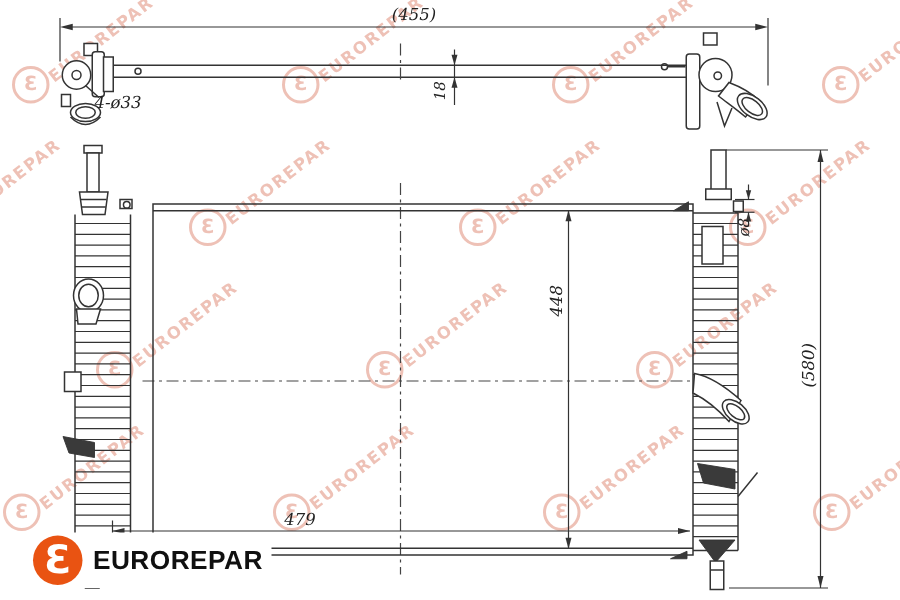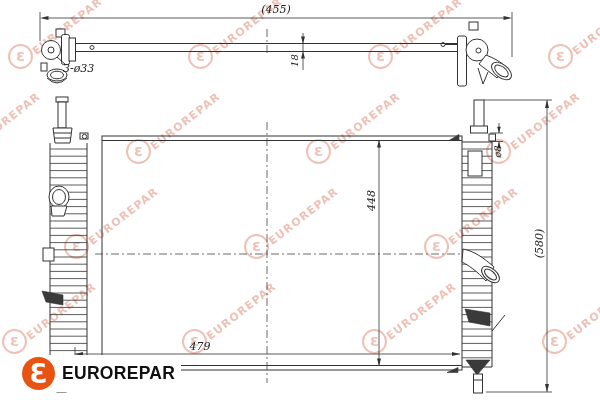--- a/index.html
+++ b/index.html
@@ -267,21 +267,21 @@
         <line x1="499" y1="123" x2="499" y2="133"></line>
         <line x1="499" y1="141.5" x2="499" y2="151"></line>
         <polygon class="arr" points="499,133 497.2,126.8 500.8,126.8"></polygon>
         <polygon class="arr" points="499,141.5 497.2,147.7 500.8,147.7"></polygon>
       </g>
     </g>
   </svg>
 
   <span class="lbl" style="left:246px;top:3px;width:60px;">(455)</span>
   <span class="lbl rot sm" style="left:284px;top:55px;width:20px;">18</span>
-  <span class="lbl" style="left:63px;top:62px;">3-ø33</span>
+  <span class="lbl" style="left:63px;top:62px;">4-ø33</span>
   <span class="lbl rot" style="left:356px;top:194px;width:30px;">448</span>
   <span class="lbl rot sm" style="left:485px;top:146px;width:24px;">ø8</span>
   <span class="lbl rot" style="left:519px;top:237px;width:40px;">(580)</span>
   <span class="lbl" style="left:180px;top:340px;width:40px;">479</span>
 
   <div class="brand">
     <div class="brand-mark">Ɛ</div>
     <div class="brand-name">EUROREPAR</div>
   </div>
 </div>

